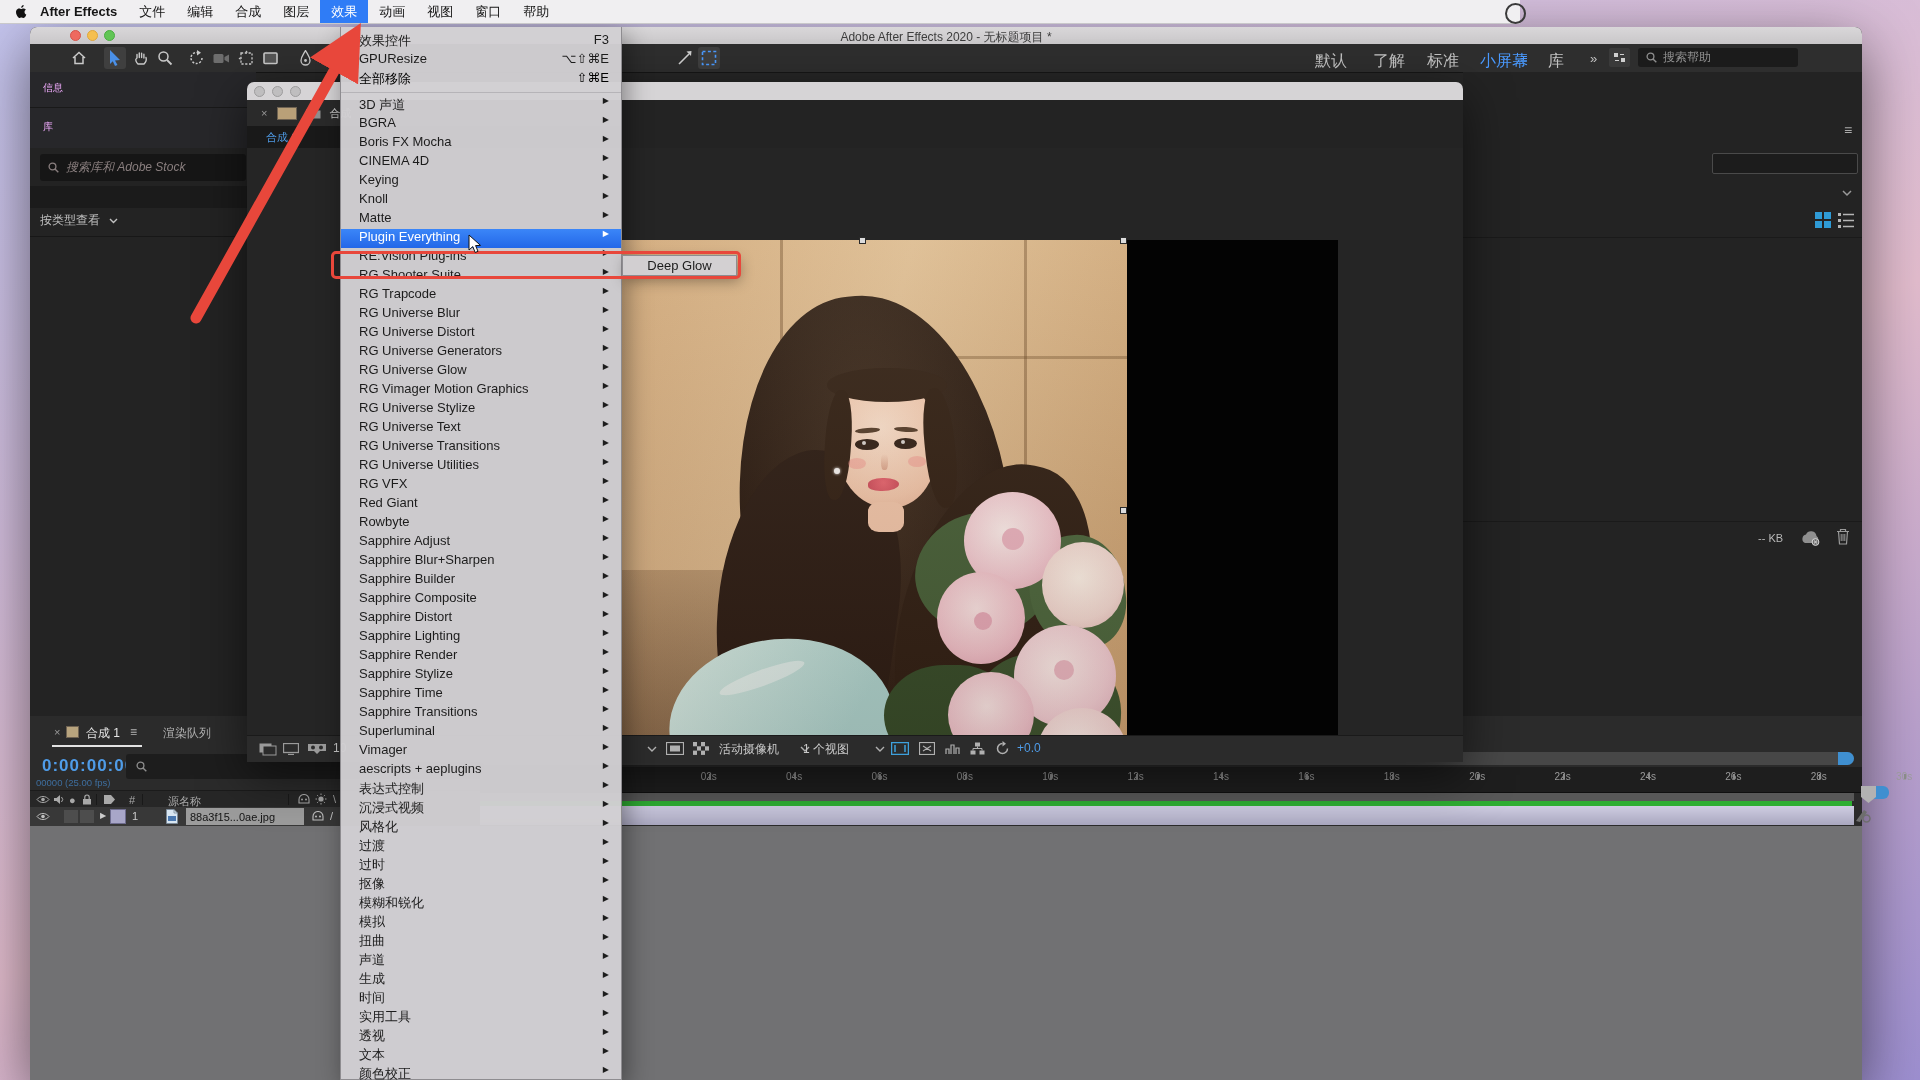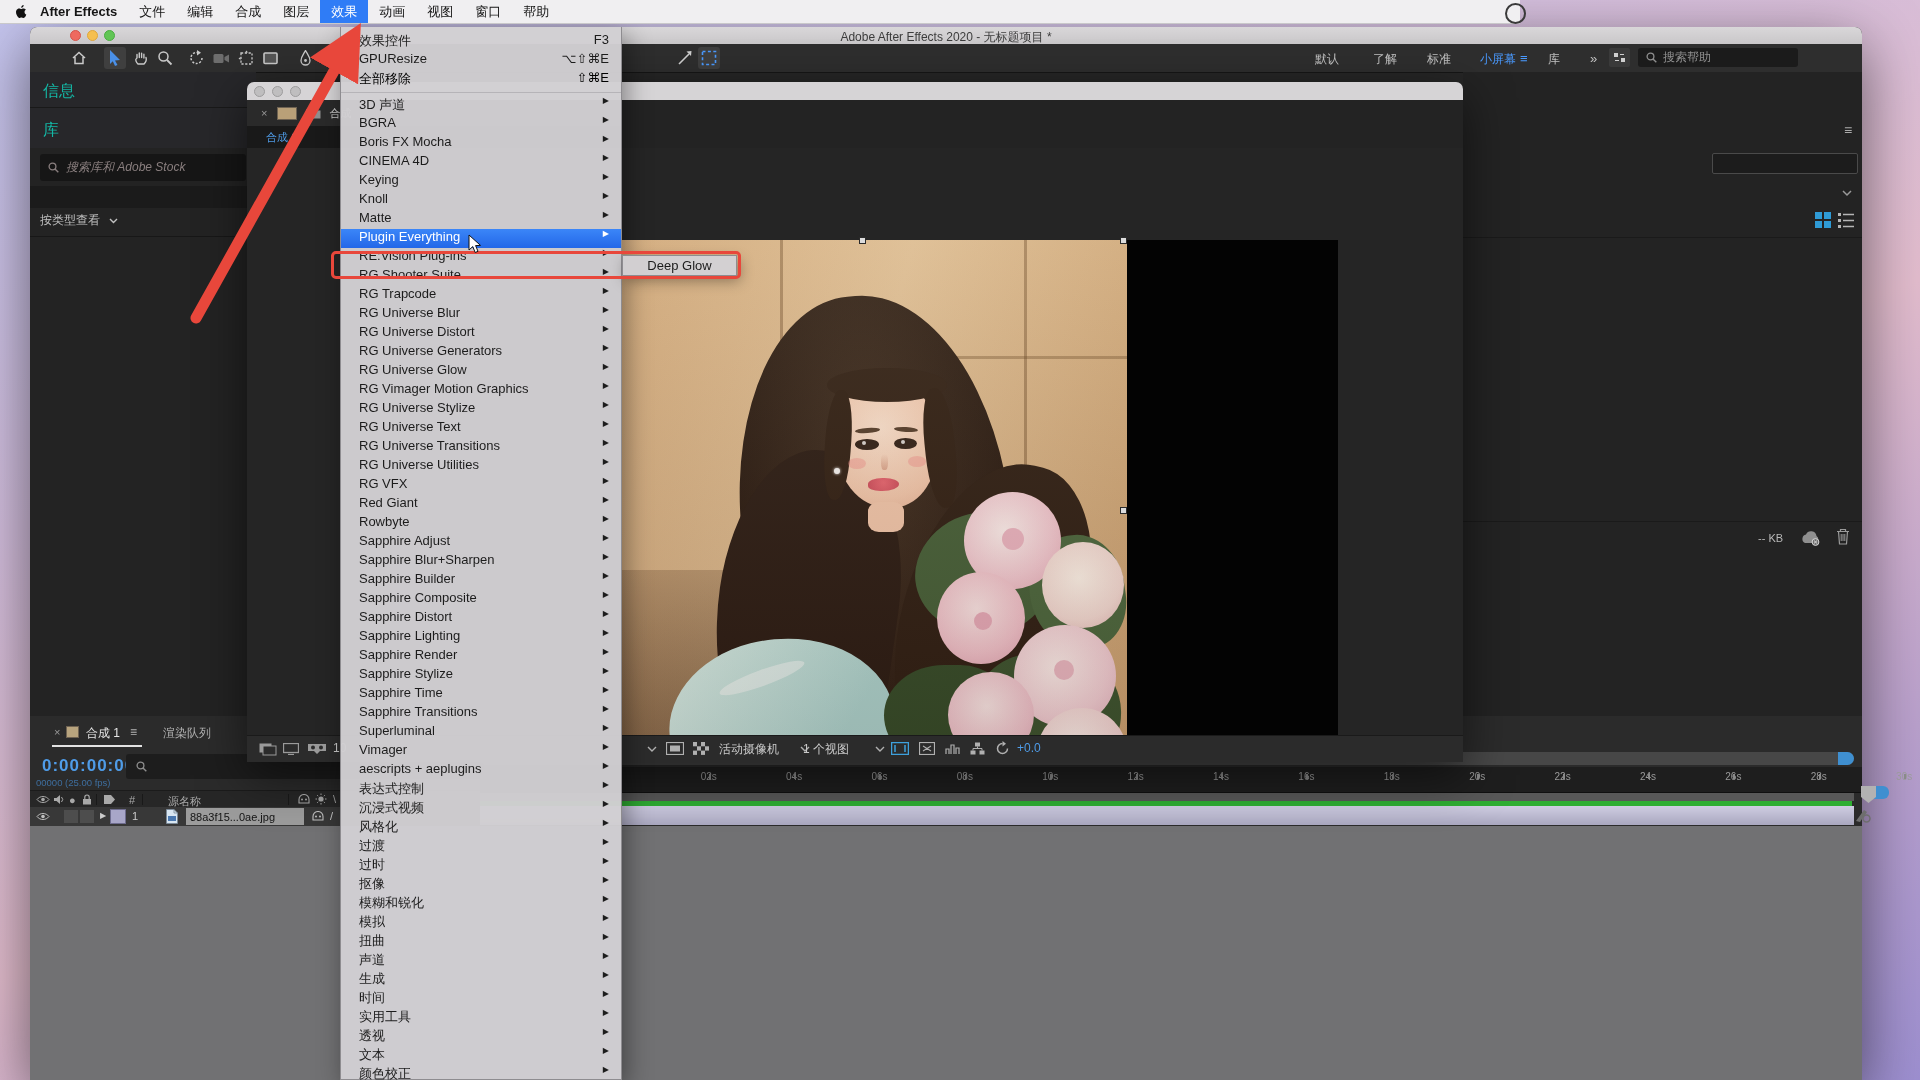--- a/index.html
+++ b/index.html
@@ -22,28 +22,28 @@
   .win-base{left:30px;top:27px;width:1832px;height:1053px;background:#262626;border-radius:7px 7px 0 0;
     box-shadow:0 18px 60px rgba(0,0,0,.55);z-index:1;}
   .titlebar{left:30px;top:27px;width:1832px;height:17px;background:linear-gradient(#d9d7d9,#c9c7c9);
     border-radius:7px 7px 0 0;z-index:2;}
   .tl-dot{position:absolute;top:3px;width:11px;height:11px;border-radius:50%;}
   .title-text{position:absolute;left:0;top:2px;width:100%;text-align:center;font-size:12px;color:#3c3c3c;}
   .toolbar{left:30px;top:44px;width:1832px;height:28px;background:#2e2e2e;border-bottom:1px solid #161616;z-index:2;}
   .tool{position:absolute;top:3px;width:22px;height:22px;display:flex;align-items:center;justify-content:center;color:#c9c9c9;}
   .tool svg{display:block;}
   .tool-sel{background:#3f3f3f;border-radius:3px;}
-  .ws-label{position:absolute;top:7px;font-size:12px;color:#c2c2c2;}
+  .ws-label{position:absolute;top:7px;font-size:16px;color:#c2c2c2;}
   .ws-active{color:#4a9aff;}
   .hsearch{position:absolute;left:1608px;top:4px;width:160px;height:19px;background:#1b1b1b;border-radius:3px;
     display:flex;align-items:center;color:#8f8f8f;font-size:12px;}
   
   .panel-dark{background:#232323;z-index:2;}
   .lp-header{position:absolute;left:0;width:226px;background:#27272a;border-bottom:1px solid #191919;}
-  .lp-text{color:#14b8a6;font-size:16px;}
+  .lp-text{color:#f0abfc;font-size:10px;}
   .lp-search{position:absolute;left:10px;top:82px;width:206px;height:27px;background:#161616;border-radius:3px;
     display:flex;align-items:center;}
   .lp-placeholder{font-style:italic;color:#8a7f7f;font-size:12px;margin-left:7px;}
   
   .float-win{left:247px;top:82px;width:1216px;height:679px;border-radius:7px 7px 0 0;
     box-shadow:0 14px 48px rgba(0,0,0,.55);background:#232323;z-index:3;}
   .float-title{position:absolute;left:0;top:0;width:1216px;height:18px;background:#d6d4d6;border-radius:7px 7px 0 0;}
   .f-dot{position:absolute;top:4px;width:11px;height:11px;border-radius:50%;background:#bfbebf;border:1px solid #9d9c9d;box-sizing:border-box;}
   .proj-strip{position:absolute;left:0;top:18px;width:375px;height:26px;background:#2a2a2a;border-bottom:1px solid #191919;
     display:flex;align-items:center;color:#c9c9c9;font-size:11px;}

